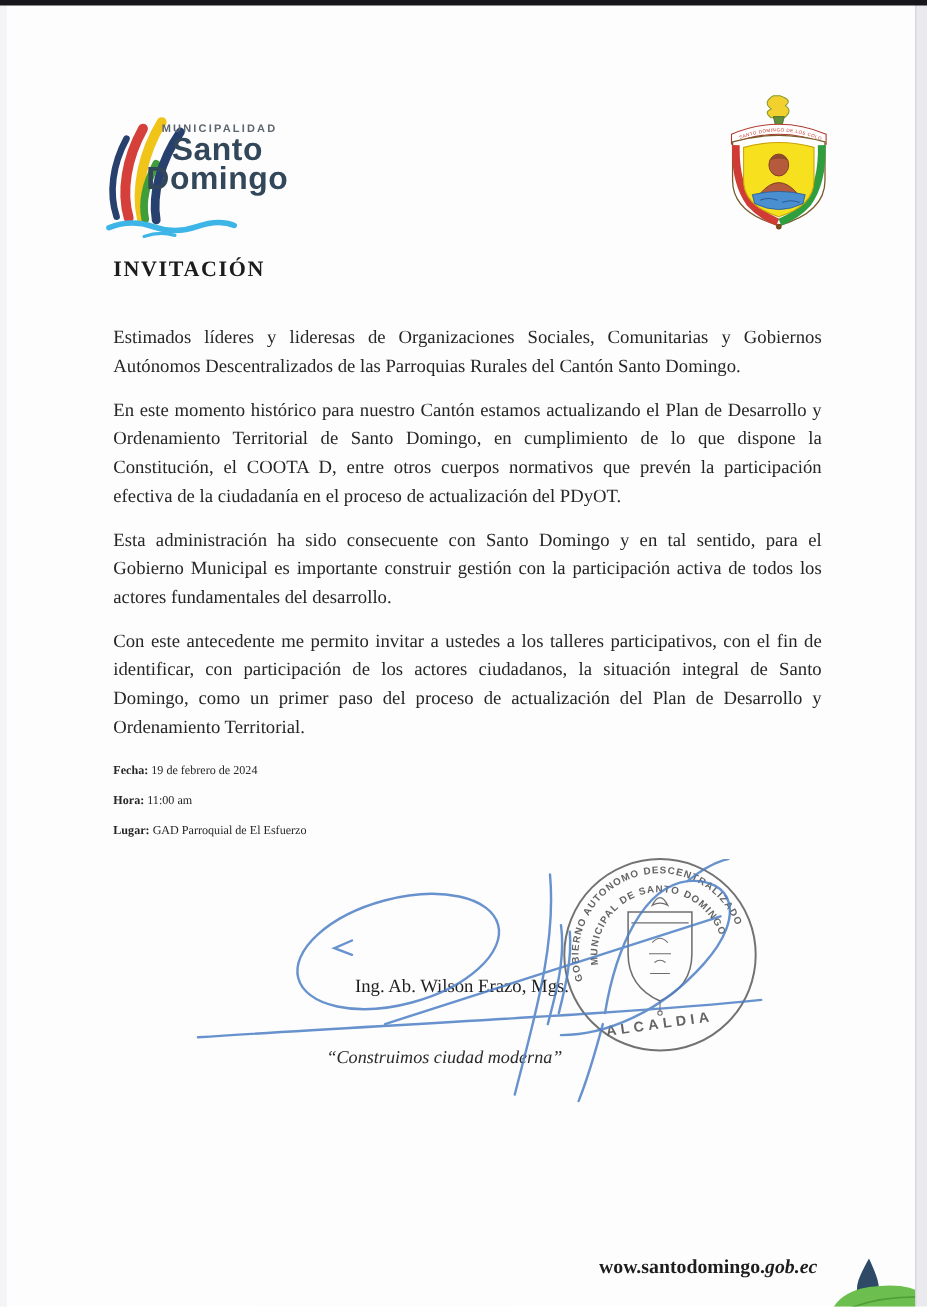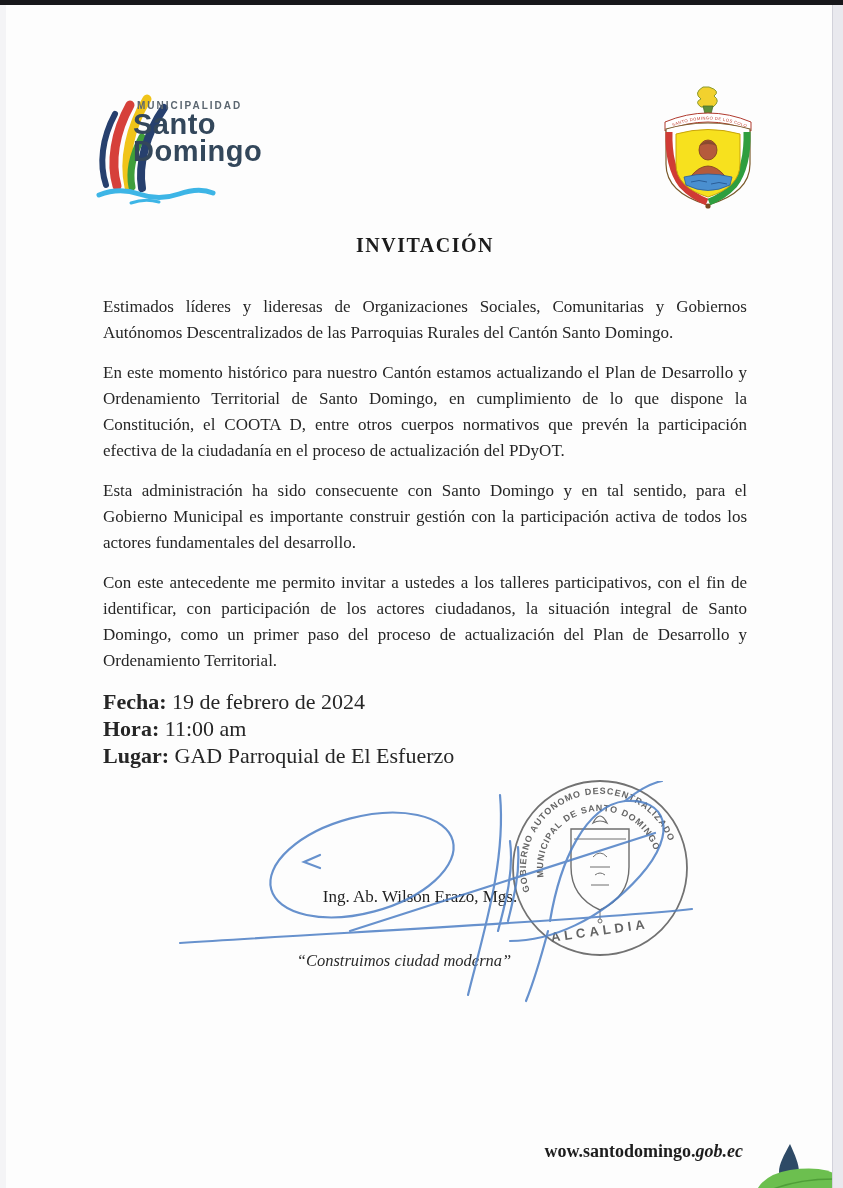--- a/index.html
+++ b/index.html
@@ -8,33 +8,33 @@
   .page {
     position:relative; width:843px; height:1188px; background:#fdfdfd;
     overflow:hidden;
   }
   .top-bar { position:absolute; top:0; left:0; width:100%; height:5px; background:#17171b; z-index:30; }
   .edge-right { position:absolute; top:0; right:0; width:11px; height:100%; background:#e9e9ee; border-left:1px solid #d2d2da; z-index:20; }
   .edge-left  { position:absolute; top:0; left:0; width:6px; height:100%; background:#f4f4f6; z-index:20; }
 
   
   .header { position:relative; height:120px; margin-top:88px; }
-  .logo { position:absolute; left:85px; top:4px; width:210px; height:115px; }
+  .logo { position:absolute; left:85px; top:16px; width:210px; height:115px;text-align:center; }
   .logo-art { position:absolute; left:0; top:0; }
   .logo-text { position:absolute; left:48px; top:8px; font-family:"Liberation Sans", sans-serif; }
   .logo-eyebrow { font-size:10px; font-weight:bold; letter-spacing:2px; color:#5b6670; margin-left:4px; }
   .logo-name { font-size:29px; font-weight:bold; color:#33475b; line-height:27px; letter-spacing:0.5px; }
   .crest { position:absolute; left:653px; top:-4px; width:110px; height:125px; }
 
   
   .letter { padding:0 96px 0 103px; }
-  .title { text-align:center; font-weight:bold; font-size:20px; letter-spacing:1.5px; margin-top:26px; color:#1c1c1c; }
+  .title { font-weight:bold; font-size:20px; letter-spacing:1.5px; margin-top:26px; color:#1c1c1c; }
   .para { font-size:17px; line-height:26px; text-align:justify; margin-top:14px; color:#262626; }
   .para:first-of-type { margin-top:37px;font-family:Liberation Serif, serif; }
-  .details { margin-top:14px; font-size:22px; line-height:27px; color:#262626; }
+  .details { margin-top:14px; font-size:11px; line-height:27px; color:#262626; }
   .details .row b { font-weight:bold; }
 
   
   .sig-zone { position:relative; height:240px; margin-top:0; }
   .sig-name  { position:absolute; left:255px; top:118px; width:330px; text-align:center; font-size:17px; color:#1f1f1f; }
   .sig-role  { position:absolute; left:225px; top:142px; width:460px; text-align:center; font-size:17.5px; letter-spacing:0.4px; color:#1f1f1f; }
   .sig-slogan{ position:absolute; left:239px; top:182px; width:330px; text-align:center; font-size:16.5px; font-style:italic; color:#2a2a2a; }
   .stamp { position:absolute; left:505px; top:4px; width:190px; height:190px; opacity:0.85; }
   .sig-ink { position:absolute; left:80px; top:12px; width:630px; height:225px; z-index:5; }
 

